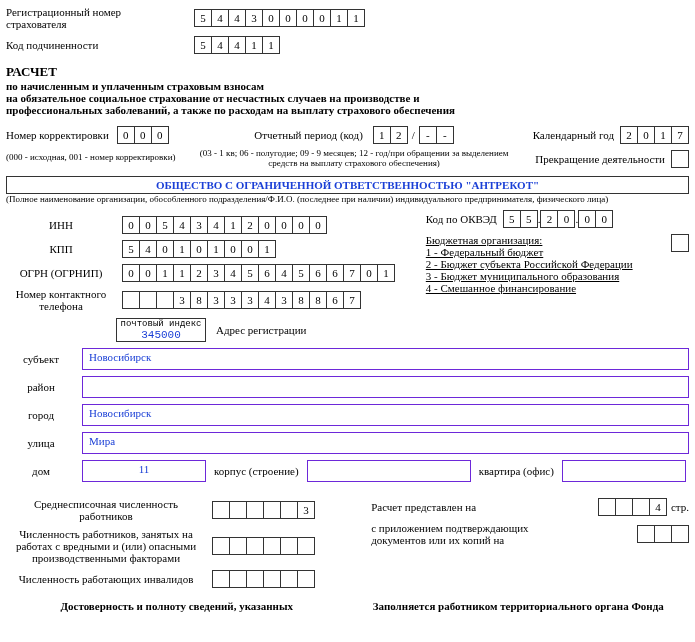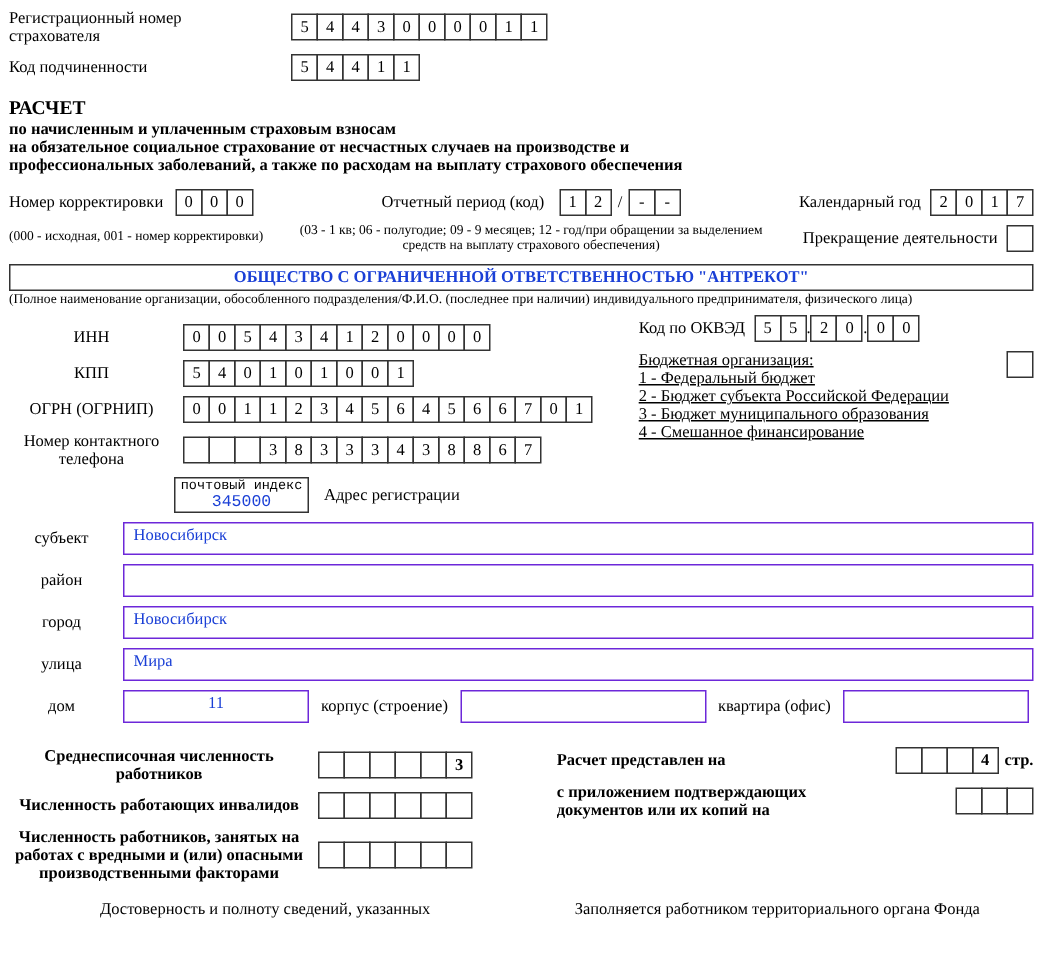--- a/index.html
+++ b/index.html
@@ -40,21 +40,21 @@
     min-height: 16px;
     font-size: 11px;
     color: #1a3fd6;
     flex: 1;
   }
   .grid-row { display:flex; align-items:center; margin-top:6px; }
   .grid-label { text-align:center; padding-right:6px; }
   .mt6 { margin-top:6px; }
   .mt10 { margin-top:10px; }
   .slash { margin:0 4px; }
-  .footer { display:flex; margin-top:12px; font-weight:normal; }
+  .footer { display:flex; margin-top:12px; font-weight:bold; }
   .footer > div { flex:1; text-align:center; }
 </style>
 </head>
 <body>
 
 <div class="row">
   <div class="label-left">Регистрационный номер страхователя</div>
   <div style="width:60px"></div>
   <div class="cells" id="cells-reg_num">
       <div class="cell">5</div>
@@ -277,47 +277,47 @@
 </div>
 <div class="grid-row">
   <div class="grid-label" style="width:70px;">дом</div>
   <div class="longbox" style="flex:0 0 110px; text-align:center;">11</div>
   <div style="margin:0 8px;">корпус (строение)</div>
   <div class="longbox" style="flex:0 0 150px;"></div>
   <div style="margin:0 8px;">квартира (офис)</div>
   <div class="longbox" style="flex:0 0 110px;"></div>
 </div>
 
-<div class="mt10" style="display:flex;font-weight:bold;">
+<div class="mt10" style="display:flex;">
   <div style="flex:0 0 52%;">
     <div class="grid-row">
       <div class="grid-label" style="width:200px;">Среднесписочная численность работников</div>
       <div class="cells" id="cells-headcount">
           <div class="cell"></div>
           <div class="cell"></div>
           <div class="cell"></div>
           <div class="cell"></div>
           <div class="cell"></div>
           <div class="cell">3</div>
         </div>
     </div>
     <div class="grid-row">
+      <div class="grid-label" style="width:200px;">Численность работников, занятых на работах с вредными и (или) опасными производственными факторами</div>
+      <div class="cells" id="cells-hazard">
+          <div class="cell"></div>
+          <div class="cell"></div>
+          <div class="cell"></div>
+          <div class="cell"></div>
+          <div class="cell"></div>
+          <div class="cell"></div>
+        </div>
+    </div>
+    <div class="grid-row">
       <div class="grid-label" style="width:200px;">Численность работающих инвалидов</div>
       <div class="cells" id="cells-invalids">
-          <div class="cell"></div>
-          <div class="cell"></div>
-          <div class="cell"></div>
-          <div class="cell"></div>
-          <div class="cell"></div>
-          <div class="cell"></div>
-        </div>
-    </div>
-    <div class="grid-row">
-      <div class="grid-label" style="width:200px;">Численность работников, занятых на работах с вредными и (или) опасными производственными факторами</div>
-      <div class="cells" id="cells-hazard">
           <div class="cell"></div>
           <div class="cell"></div>
           <div class="cell"></div>
           <div class="cell"></div>
           <div class="cell"></div>
           <div class="cell"></div>
         </div>
     </div>
   </div>
   <div style="flex:1; padding-left:10px;">

